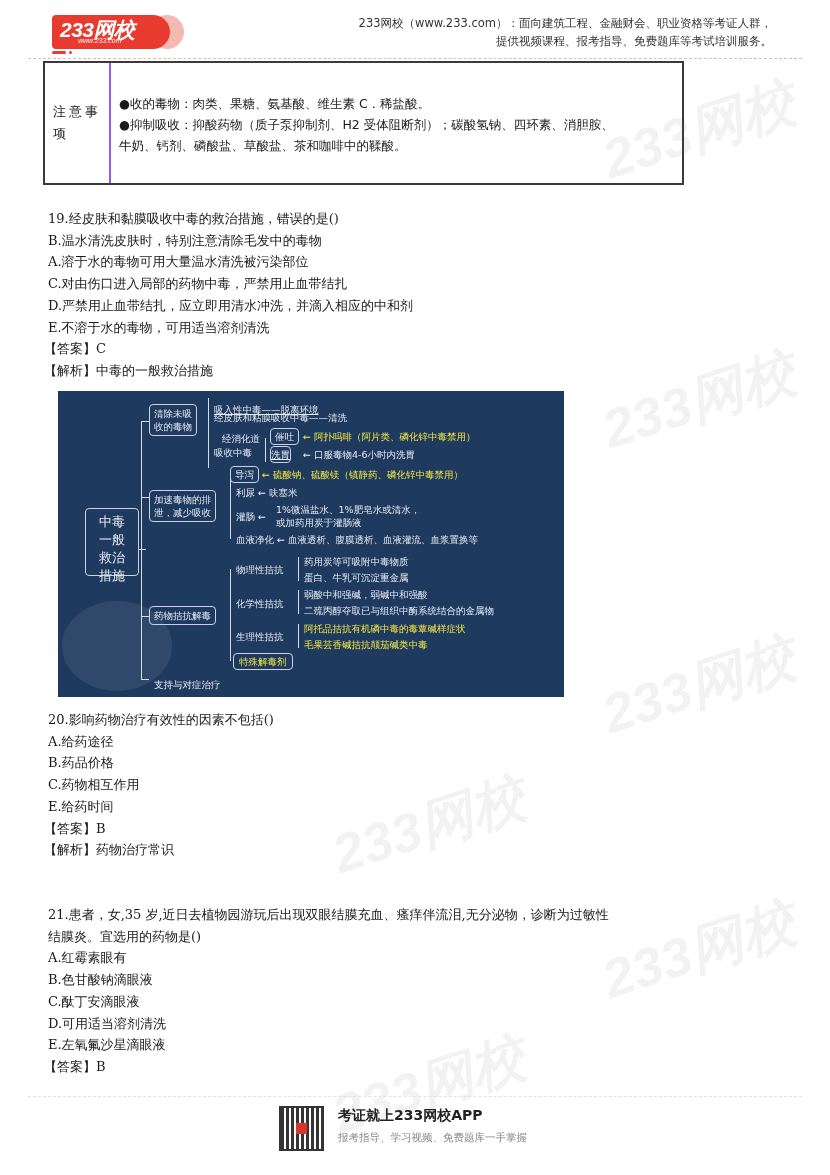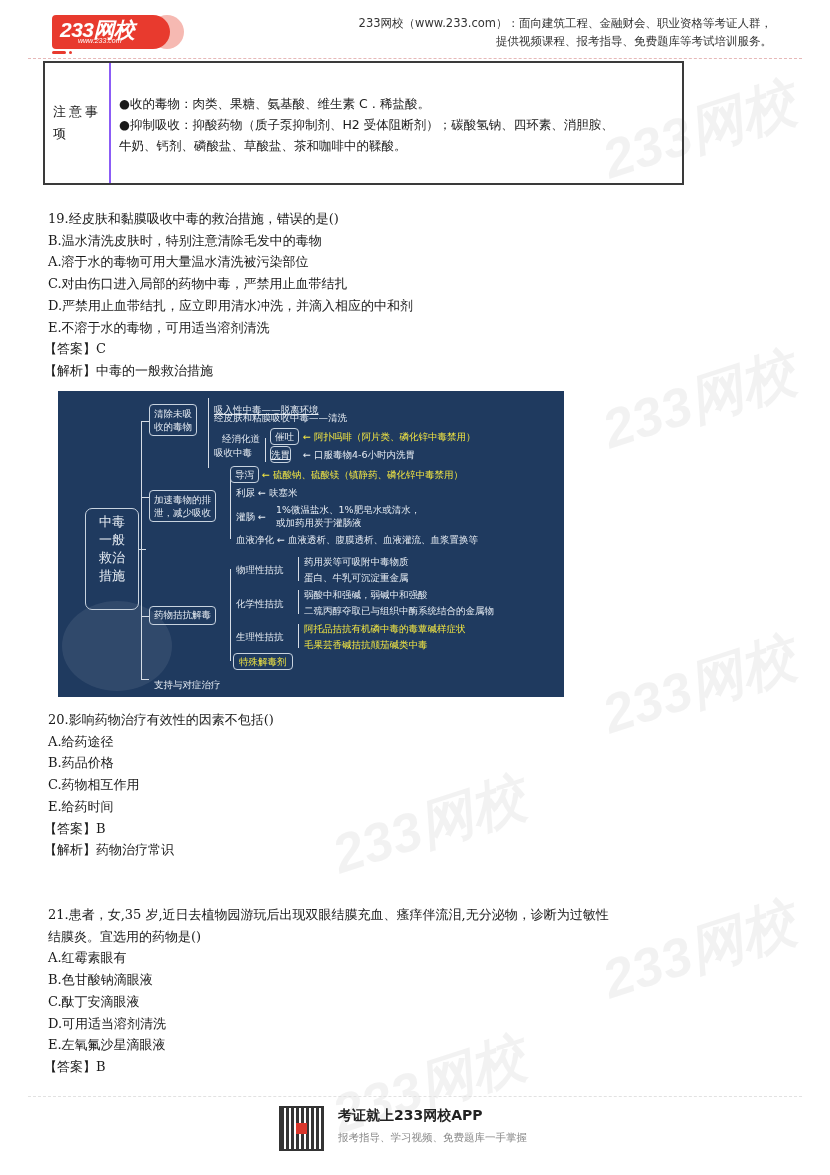--- a/index.html
+++ b/index.html
@@ -89,21 +89,21 @@
   <div>C.对由伤口进入局部的药物中毒，严禁用止血带结扎</div>
   <div>D.严禁用止血带结扎，应立即用清水冲洗，并滴入相应的中和剂</div>
   <div>E.不溶于水的毒物，可用适当溶剂清洗</div>
   <div class="ans">【答案】C</div>
   <div class="ans">【解析】中毒的一般救治措施</div>
 </div>
 
 <div class="diagram">
   <div class="robot"></div>
 
-  <div class="box" style="left:27px;top:117px;width:54px;height:102px;font-size:13px;line-height:18px;text-align:center;padding:4px 0;border-radius:7px;">
+  <div class="box" style="left:27px;top:117px;width:54px;height:68px;font-size:13px;line-height:18px;text-align:center;padding:4px 0;">
     <div>中毒</div>
     <div>一般</div>
     <div>救治</div>
     <div>措施</div>
   </div>
   <div class="hline" style="left:81px;top:158px;width:7px;"></div>
   <div class="vline" style="left:83px;top:30px;height:258px;"></div>
   <div class="hline" style="left:83px;top:30px;width:8px;"></div>
   <div class="hline" style="left:83px;top:106px;width:8px;"></div>
   <div class="hline" style="left:83px;top:225px;width:8px;"></div>
@@ -130,21 +130,21 @@
   </div>
   <div class="vline" style="left:172px;top:82px;height:66px;"></div>
   <div class="box" style="left:172px;top:75px;padding:1px 4px;">导泻</div>
   <div class="dg yellow" style="left:204px;top:77px;">← <span>硫酸钠、硫酸镁（镇静药、磷化锌中毒禁用）</span></div>
   <div class="dg" style="left:178px;top:95px;"><span>利尿</span> ← <span>呋塞米</span></div>
   <div class="dg" style="left:178px;top:119px;"><span>灌肠</span> ←</div>
   <div class="dg" style="left:218px;top:112px;">1%微温盐水、1%肥皂水或清水，</div>
   <div class="dg" style="left:218px;top:125px;">或加药用炭于灌肠液</div>
   <div class="dg" style="left:178px;top:142px;"><span>血液净化</span> ← <span>血液透析、腹膜透析、血液灌流、血浆置换等</span></div>
 
-  <div class="box" style="left:91px;top:215px;font-family:Liberation Serif, serif;">药物拮抗解毒</div>
+  <div class="box" style="left:91px;top:215px;">药物拮抗解毒</div>
   <div class="vline" style="left:172px;top:178px;height:92px;"></div>
   <div class="dg" style="left:178px;top:172px;">物理性拮抗</div>
   <div class="vline" style="left:240px;top:166px;height:24px;"></div>
   <div class="dg" style="left:246px;top:164px;">药用炭等可吸附中毒物质</div>
   <div class="dg" style="left:246px;top:180px;">蛋白、牛乳可沉淀重金属</div>
   <div class="dg" style="left:178px;top:206px;">化学性拮抗</div>
   <div class="vline" style="left:240px;top:199px;height:24px;"></div>
   <div class="dg" style="left:246px;top:197px;">弱酸中和强碱，弱碱中和强酸</div>
   <div class="dg" style="left:246px;top:213px;">二巯丙醇夺取已与组织中酶系统结合的金属物</div>
   <div class="dg" style="left:178px;top:239px;">生理性拮抗</div>

